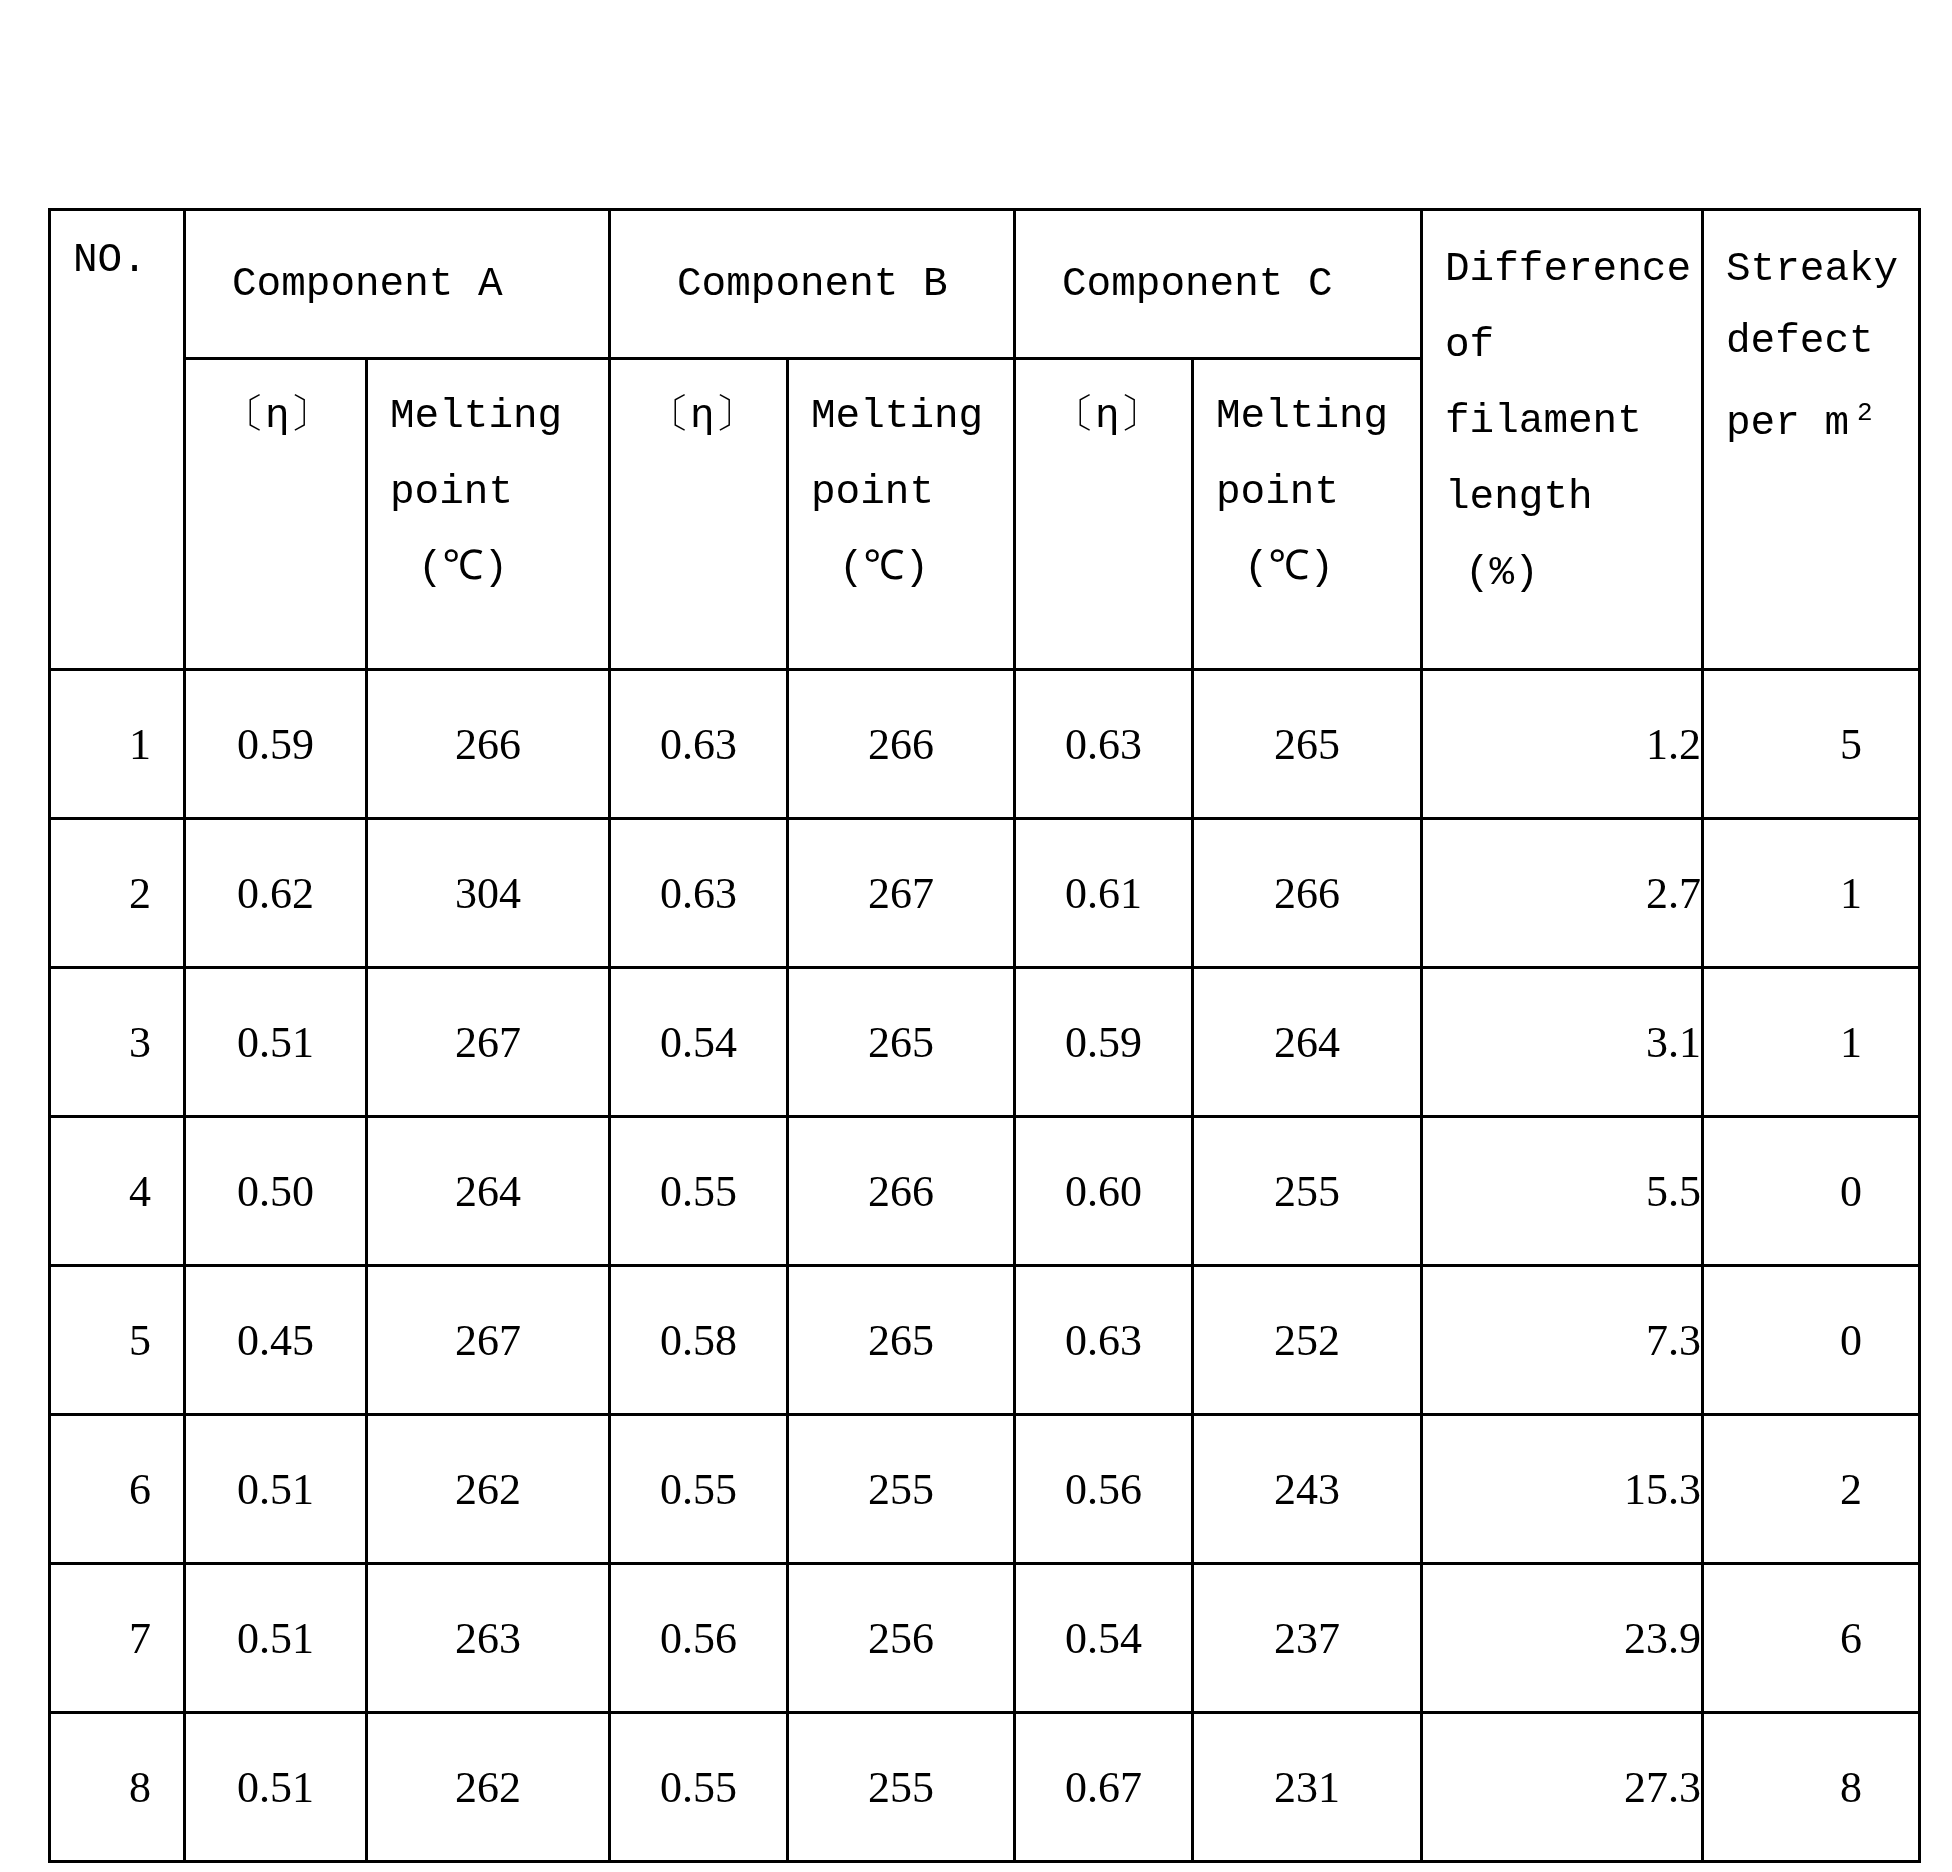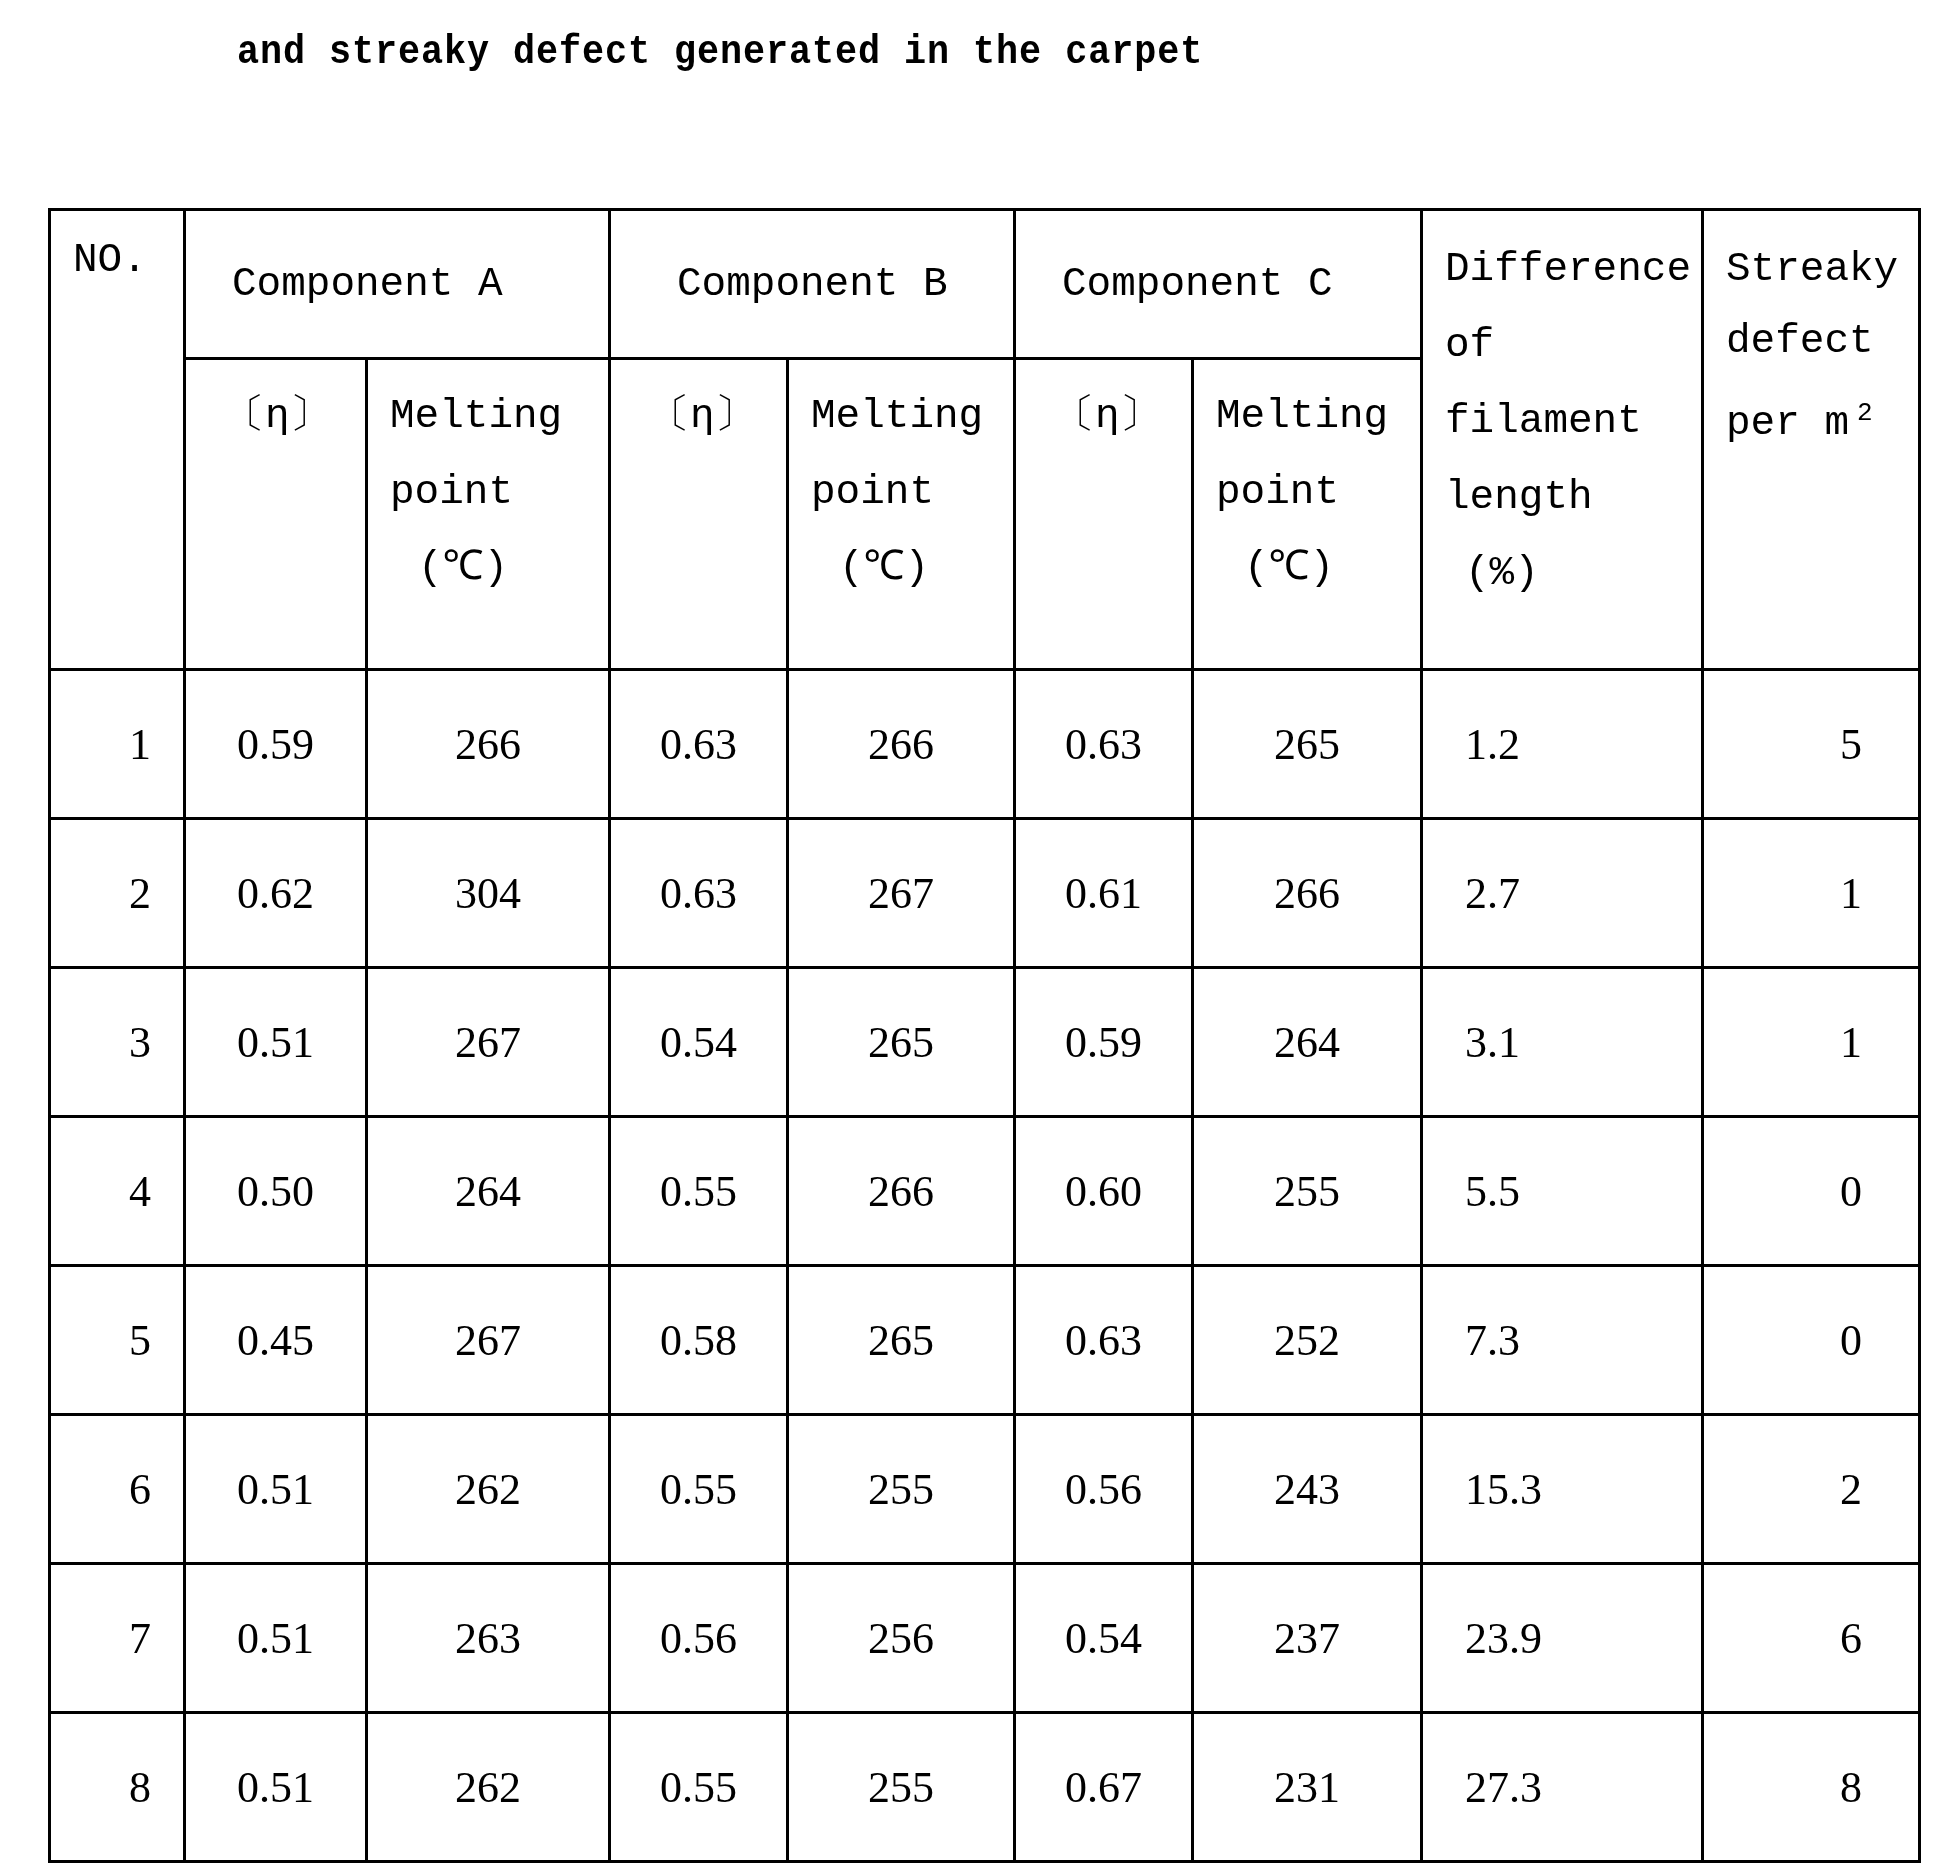--- a/index.html
+++ b/index.html
@@ -39,30 +39,27 @@
   .hdr sup { font-size: 26px; vertical-align: 14px; margin-left: 8px; }
   .grp { height: 146px; vertical-align: middle !important; }
   .sub { height: 290px; padding-top: 18px !important; }
   .sub .ln { line-height: 76px; }
   .cell {
     font-family: "Liberation Serif", "DejaVu Serif", serif;
     font-size: 44px; vertical-align: middle !important; height: 146px;
     text-align: center;
   }
   .cell.no { text-align: right; padding-right: 32px !important; }
-  .cell.diff { text-align: left; padding-left: 42px !important; }
+  .cell.diff { text-align: right; padding-left: 42px !important; }
   .cell.defect { text-align: center; padding-left: 80px !important; }
 </style>
 </head>
 <body>
 
 <div class="title-block">
-  <div class="title-line second">
-    <span class="title-text">and streaky defect generated in the carpet</span>
-  </div>
 </div>
 
 <table class="data">
   <colgroup>
     <col style="width:135px">
     <col style="width:182px">
     <col style="width:243px">
     <col style="width:178px">
     <col style="width:227px">
     <col style="width:178px">

